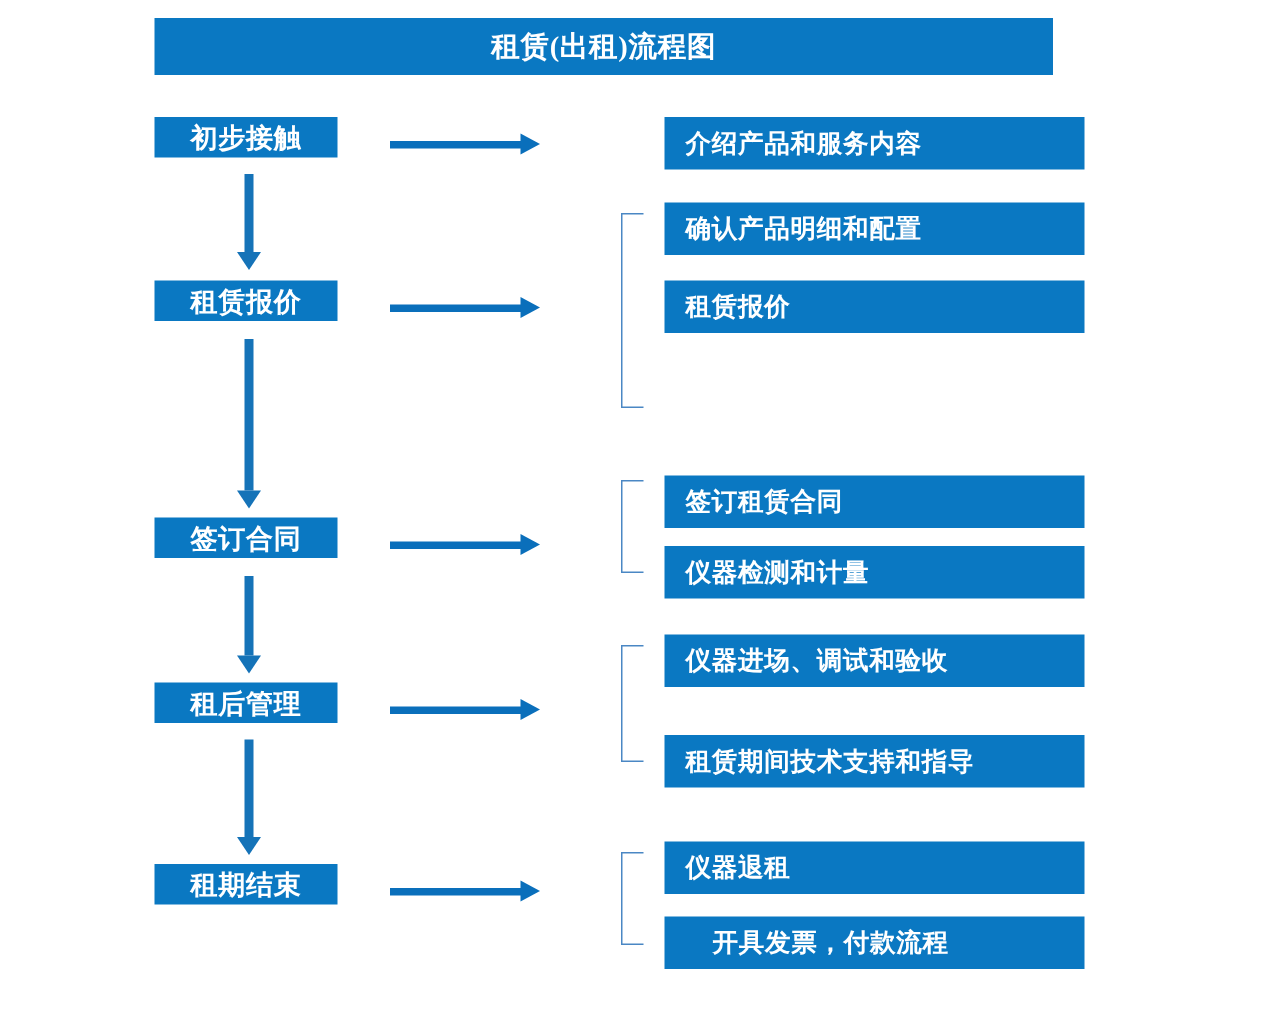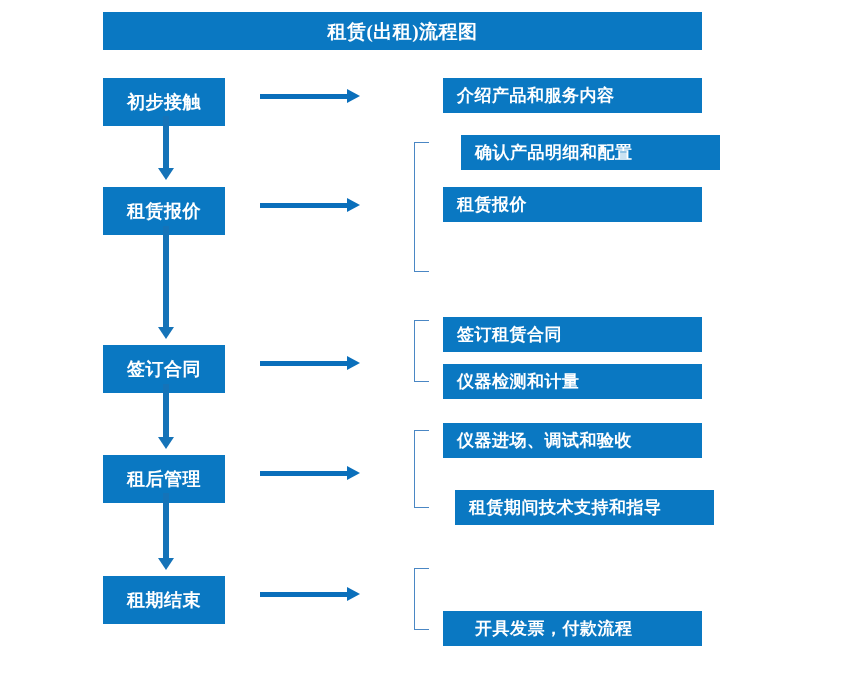--- a/index.html
+++ b/index.html
@@ -38,47 +38,47 @@
     width: 599px;
     height: 38px;
     justify-content: center;
     font-size: 19px;
   }
 
   
   .stage {
     left: 103px;
     width: 122px;
-    height: 48px;
+    height: 27px;
     justify-content: center;
     font-size: 18px;
   }
   .stage-1 { top: 78px; }
   .stage-2 { top: 187px; }
   .stage-3 { top: 345px; }
   .stage-4 { top: 455px; }
   .stage-5 { top: 576px; }
 
   
   .detail {
     left: 443px;
-    width: 259px;
+    width: 280px;
     height: 35px;
     justify-content: flex-start;
     padding-left: 14px;
     font-size: 17px;
   }
   .d1  { top: 78px;  }
-  .d2  { top: 135px; margin-left: 18px; }
+  .d2  { top: 135px; }
   .d3  { top: 187px; }
   .d4  { top: 246px; }
   .d5  { top: 317px; }
   .d6  { top: 364px; }
   .d7  { top: 423px; }
-  .d8  { top: 490px; margin-left: 12px; }
+  .d8  { top: 490px; }
   .d9  { top: 561px; }
   .d10 { top: 611px; padding-left: 32px; }
 
   
   .h-arrow {
     position: absolute;
     left: 260px;
     width: 100px;
     height: 14px;
   }
@@ -209,15 +209,16 @@
   <div class="bracket br-3"></div>
   <div class="bracket br-4"></div>
 
   <div class="box detail d1">介绍产品和服务内容</div>
   <div class="box detail d2">确认产品明细和配置</div>
   <div class="box detail d3">租赁报价</div>
   <div class="box detail d5">签订租赁合同</div>
   <div class="box detail d6">仪器检测和计量</div>
   <div class="box detail d7">仪器进场、调试和验收</div>
   <div class="box detail d8">租赁期间技术支持和指导</div>
+  <div class="box detail d9">仪器退租</div>
   <div class="box detail d10">开具发票，付款流程</div>
 
 </div>
 
 </body></html>

